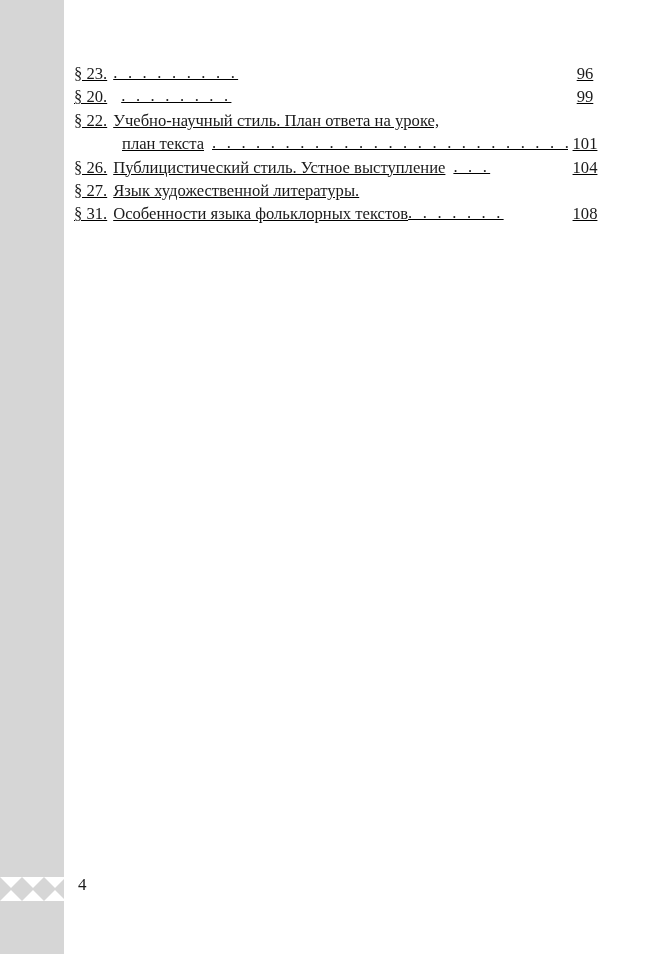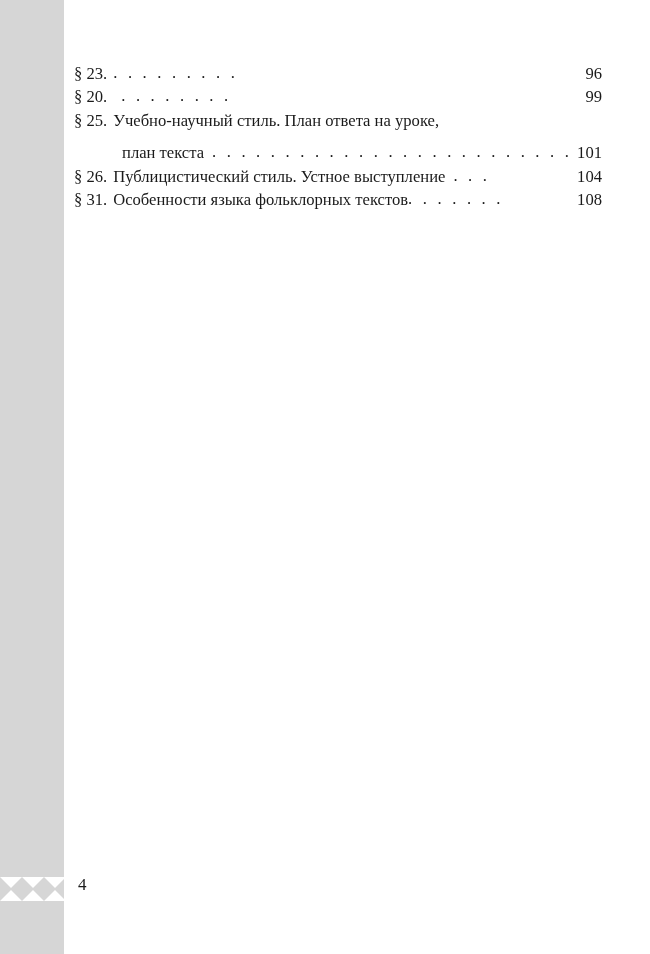--- a/index.html
+++ b/index.html
@@ -50,33 +50,33 @@
 
   
   #toc {
     position: absolute;
     left: 74px;
     top: 62px;
     width: 528px;
   }
   .toc-entry {
     width: 100%;
+    text-decoration: underline;
   }
   .toc-line {
     display: flex;
     align-items: baseline;
     width: 100%;
     font-size: 16.6px;
     line-height: 23.4px;
     color: #1a1a1a;
     white-space: nowrap;
   }
   .toc-line.indented .entry-title {
     padding-left: 42px;
-    margin-top: 9px;
   }
   .entry-number {
     flex: 0 0 auto;
     padding-right: 6px;
   }
   .entry-title {
     flex: 0 0 auto;
   }
   .leader {
     flex: 1 1 auto;
@@ -85,21 +85,21 @@
     letter-spacing: 3.2px;
     color: #1a1a1a;
     font-size: 16.6px;
     position: relative;
     top: -1px;
   }
   .leader.gap-wide { padding-left: 8px; }
   .entry-page {
     flex: 0 0 auto;
     width: 34px;
-    text-align: right;
+    text-align: center;
     font-size: 16.6px;
   }
   .no-page .entry-page { visibility: hidden; }
 
   
   #folio {
     position: absolute;
     left: 78px;
     top: 875px;
     font-size: 17px;
@@ -128,41 +128,47 @@
     </div>
     <div class="toc-entry">
       <div class="toc-line">
         <span class="entry-number">§ 20.</span>
         <span class="leader gap-wide">. . . . . . . .</span>
         <span class="entry-page">99</span>
       </div>
     </div>
     <div class="toc-entry">
       <div class="toc-line no-page">
-        <span class="entry-number">§ 25.</span>
+        <span class="entry-number">§ 22.</span>
         <span class="entry-title">Учебно-научный стиль. План ответа на уроке,</span>
         <span class="leader"></span>
         <span class="entry-page"></span>
       </div>
       <div class="toc-line indented">
         <span class="entry-number"></span>
         <span class="entry-title">план текста</span>
         <span class="leader gap-wide">. . . . . . . . . . . . . . . . . . . . . . . . . . .</span>
         <span class="entry-page">101</span>
       </div>
     </div>
     <div class="toc-entry">
       <div class="toc-line">
         <span class="entry-number">§ 26.</span>
         <span class="entry-title">Публицистический стиль. Устное выступление</span>
         <span class="leader gap-wide">. . .</span>
         <span class="entry-page">104</span>
       </div>
     </div>
     <div class="toc-entry">
+      <div class="toc-line no-page">
+        <span class="entry-number">§ 27.</span>
+        <span class="entry-title">Язык художественной литературы.</span>
+        <span class="leader"></span>
+        <span class="entry-page"></span>
+      </div>
     </div>
     <div class="toc-entry">
       <div class="toc-line">
         <span class="entry-number">§ 31.</span>
         <span class="entry-title">Особенности языка фольклорных текстов</span>
         <span class="leader">. . . . . . .</span>
         <span class="entry-page">108</span>
       </div>
     </div>
   </div>

